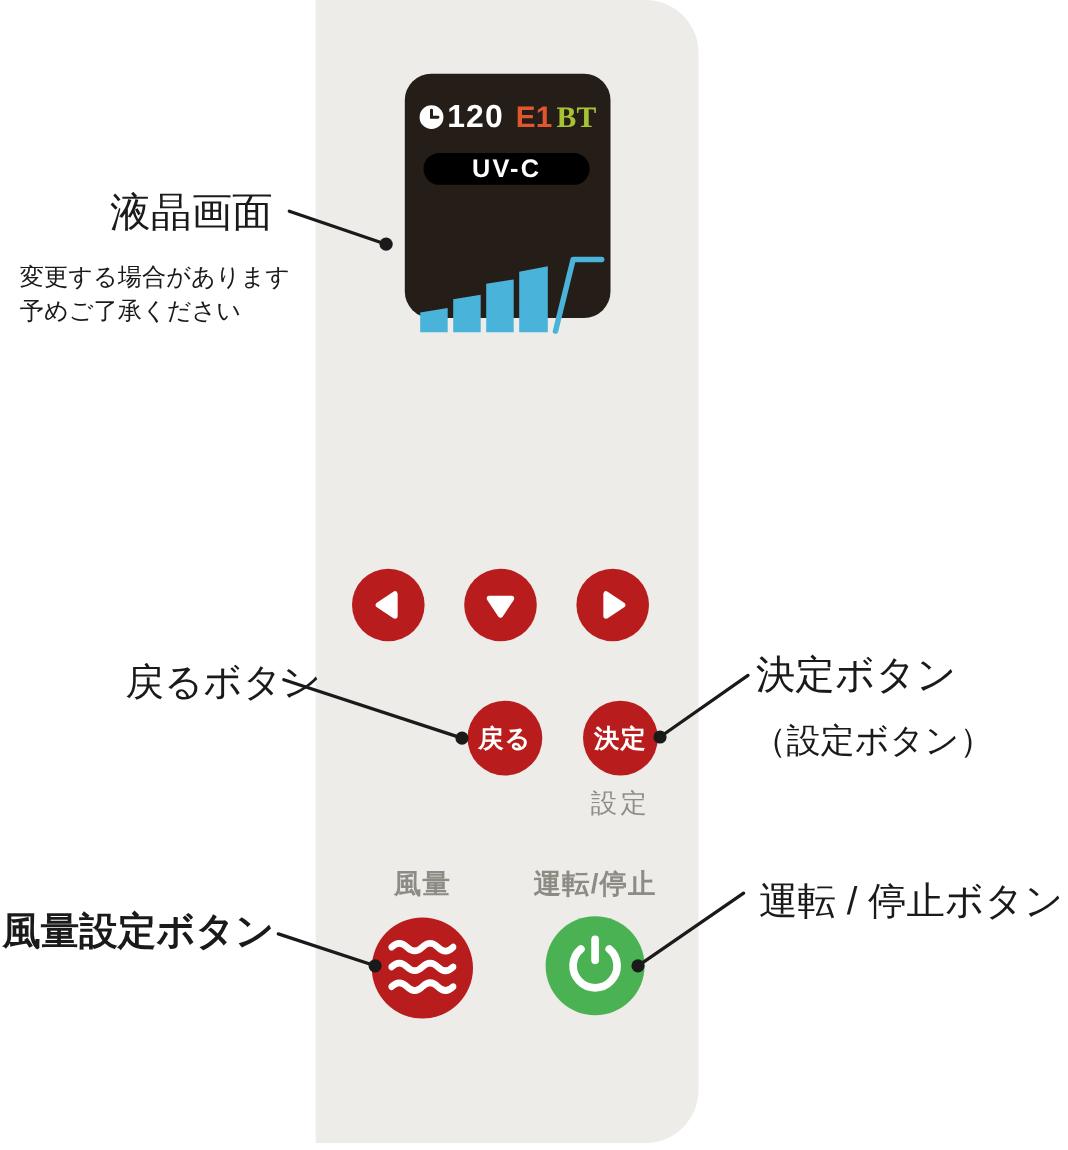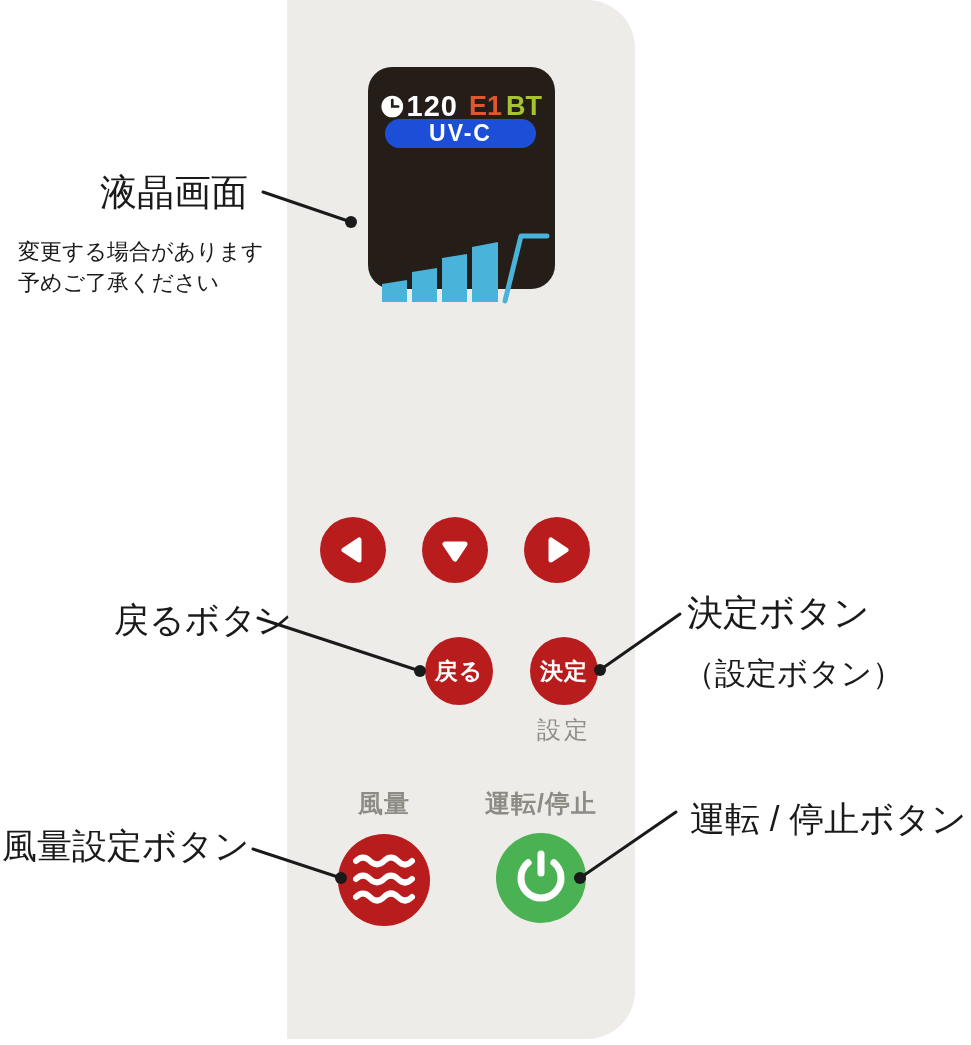--- a/index.html
+++ b/index.html
@@ -20,24 +20,24 @@
   .lcd{
     left:368px;top:67px;width:187px;height:222px;
     background:#251d18;border-radius:24px;
   }
   .lcd-status-row{
     position:absolute;left:13px;top:24px;width:161px;height:30px;
     display:flex;align-items:center;
   }
   .lcd-timer{color:#ffffff;font-size:29px;font-weight:bold;letter-spacing:1px;margin-left:3px;}
   .lcd-error{color:#e0562f;font-size:27px;font-weight:bold;margin-left:11px;}
-  .lcd-bt{color:#a8c331;font-size:27px;font-weight:bold;margin-left:4px;}
+  .lcd-bt{color:#a8c331;font-size:27px;font-weight:bold;margin-left:4px;font-family:Liberation Serif, serif;}
   .lcd-pill{
-    position:absolute;left:17px;top:52px;width:151px;height:29px;
-    background:#1d4ed8;border-radius:15px;
+    position:absolute;left:17px;top:72px;width:151px;height:29px;
+    background:#000000;border-radius:15px;
     display:flex;align-items:center;justify-content:center;
     color:#ffffff;font-size:23px;font-weight:bold;letter-spacing:2px;
   }
   .lcd-state{
     position:absolute;left:0;top:100px;width:187px;text-align:center;
     color:#ffffff;font-size:42px;font-weight:bold;letter-spacing:3px;
   }
   .lcd-bars{position:absolute;left:8px;top:160px;}
 
   
@@ -60,21 +60,21 @@
     color:#8e8b85;font-size:25px;font-weight:bold;letter-spacing:1px;text-align:center;
   }
 
   
   .callout{color:#1a1a1a;white-space:nowrap;}
   .co-lcd{left:100px;top:168px;font-size:37px;}
   .co-note{left:18px;top:236px;font-size:22px;line-height:31px;}
   .co-back{left:70px;top:597px;font-size:35px;margin-left:44px;}
   .co-enter{left:687px;top:589px;font-size:36px;}
   .co-enter-sub{left:684px;top:637px;font-size:31px;margin-top:16px;}
-  .co-fan{left:2px;top:823px;font-size:35px;}
+  .co-fan{left:2px;top:823px;font-size:35px;font-weight:bold;}
   .co-power{left:690px;top:796px;font-size:35px;}
 
   .lines-overlay{left:0;top:0;pointer-events:none;}
 </style>
 </head>
 <body>
 
 <div class="abs panel"></div>
 
 <div class="abs lcd">

